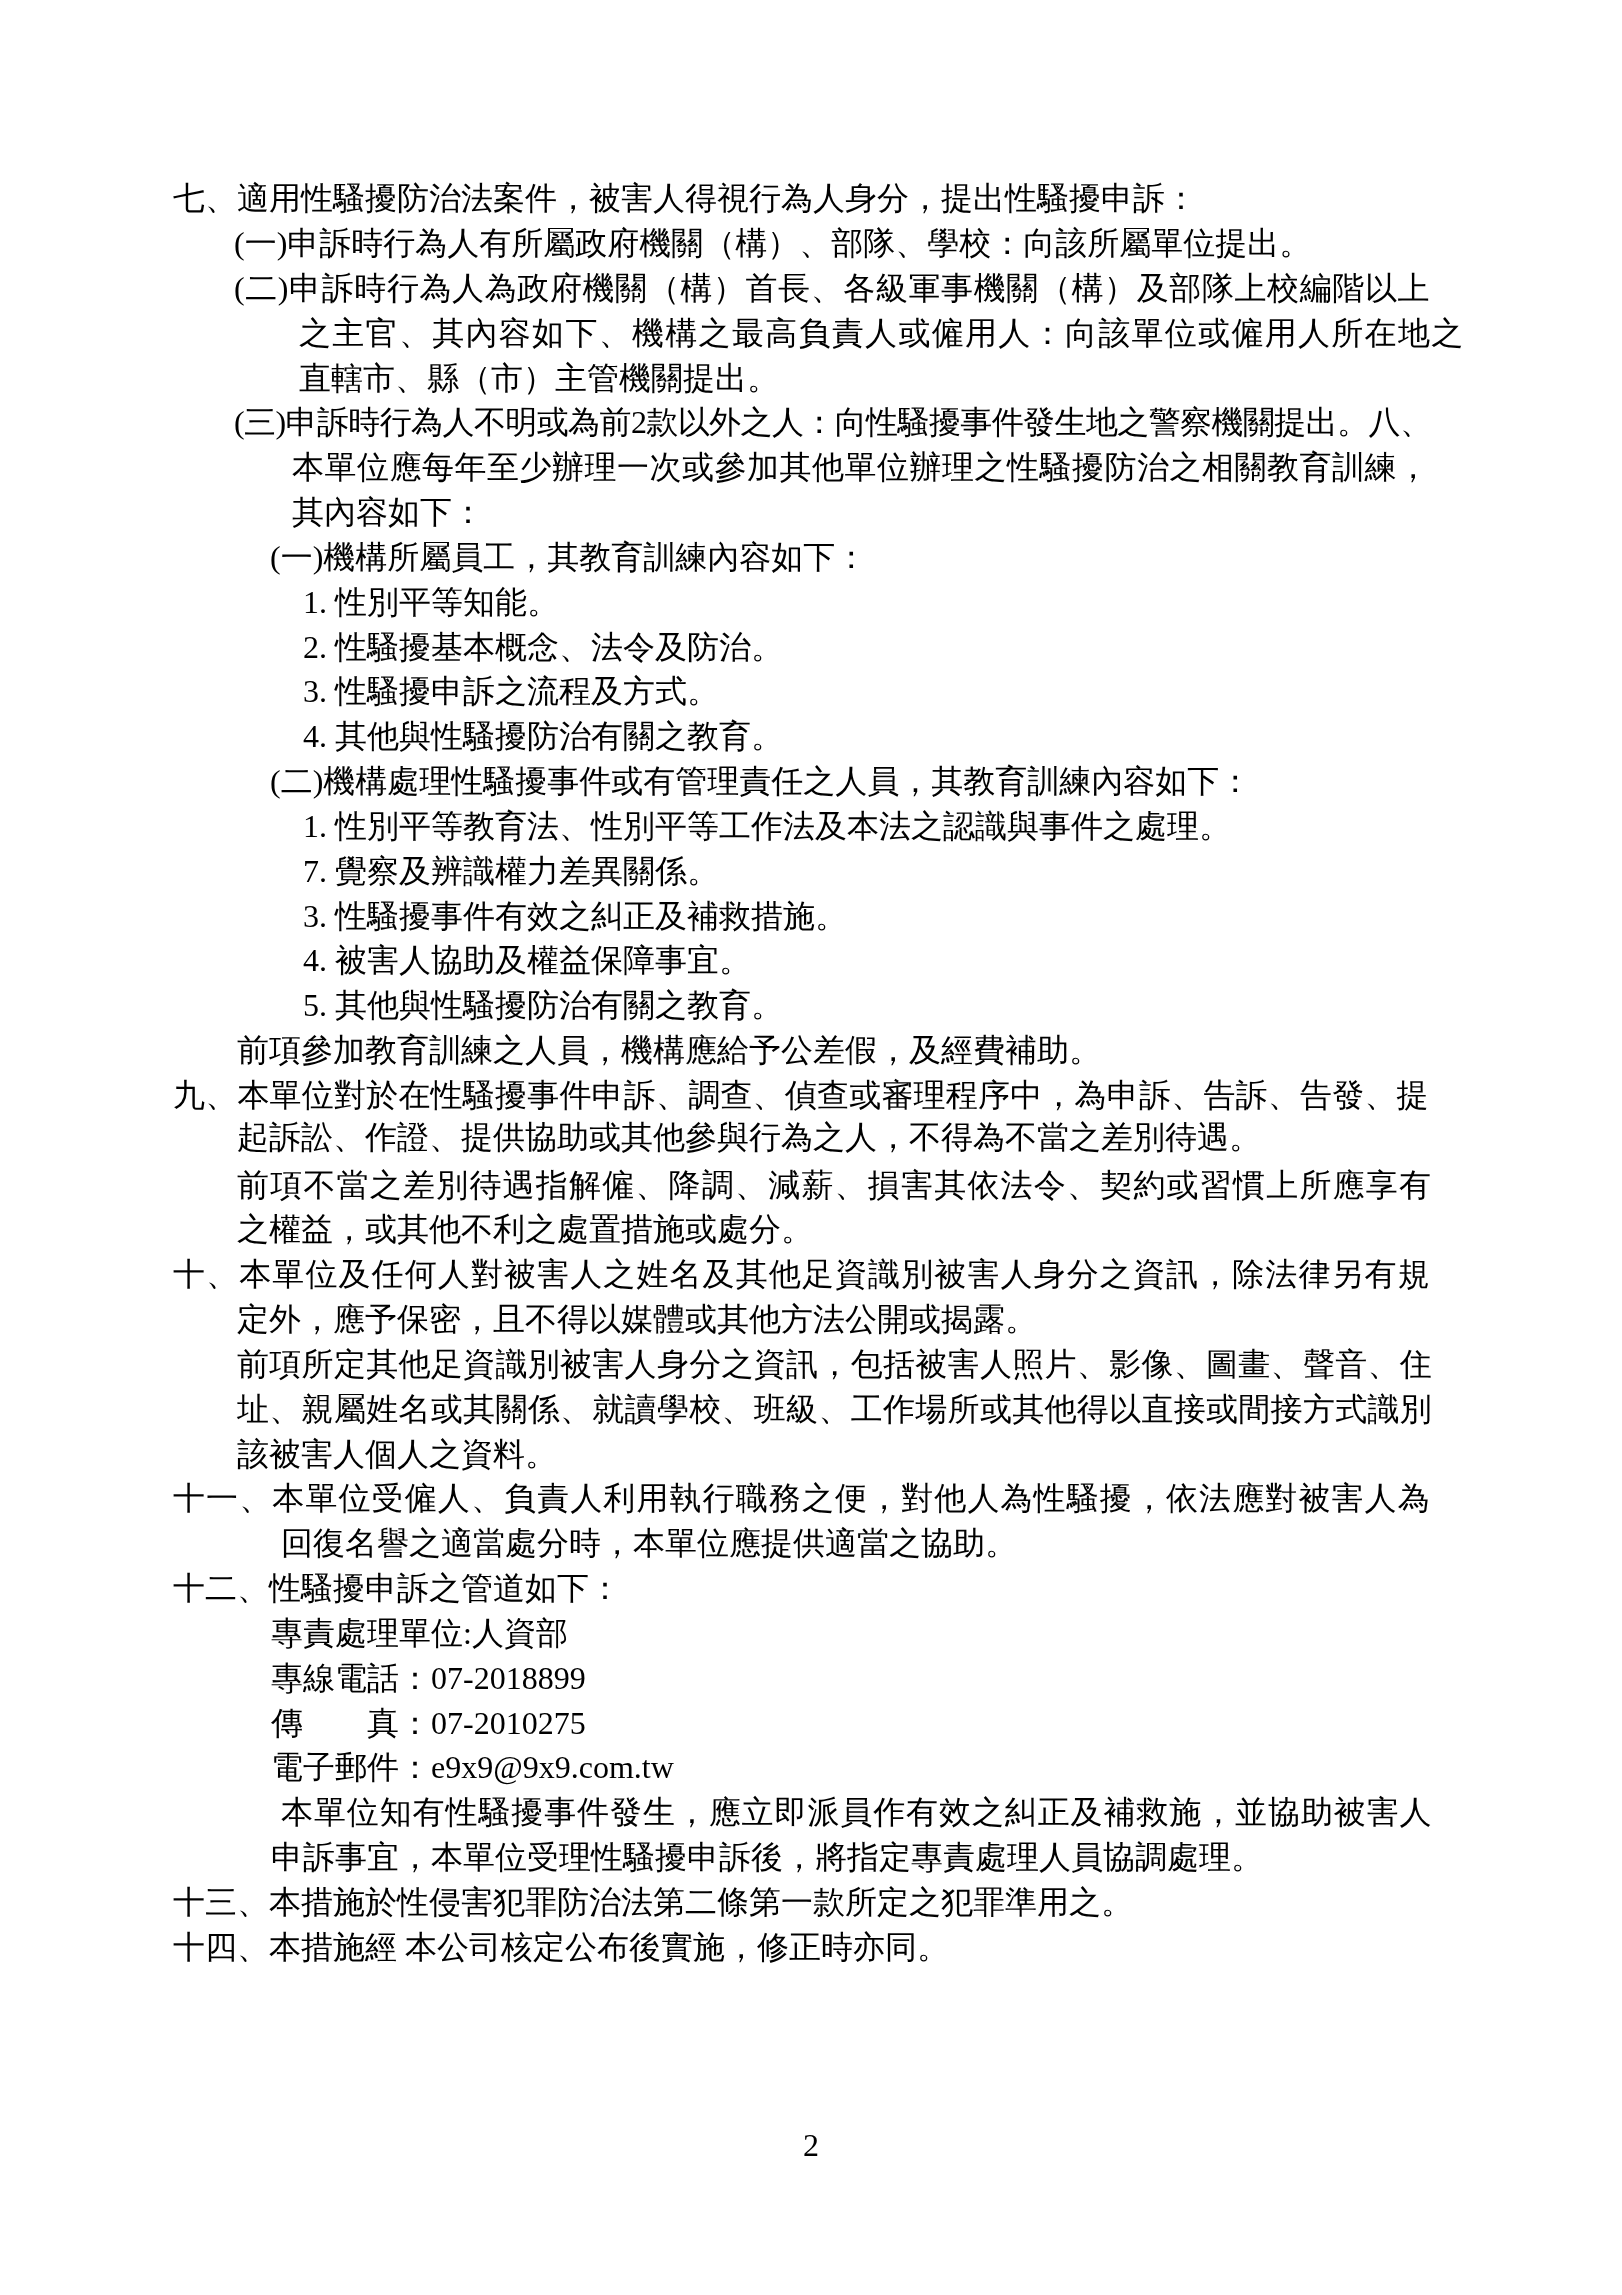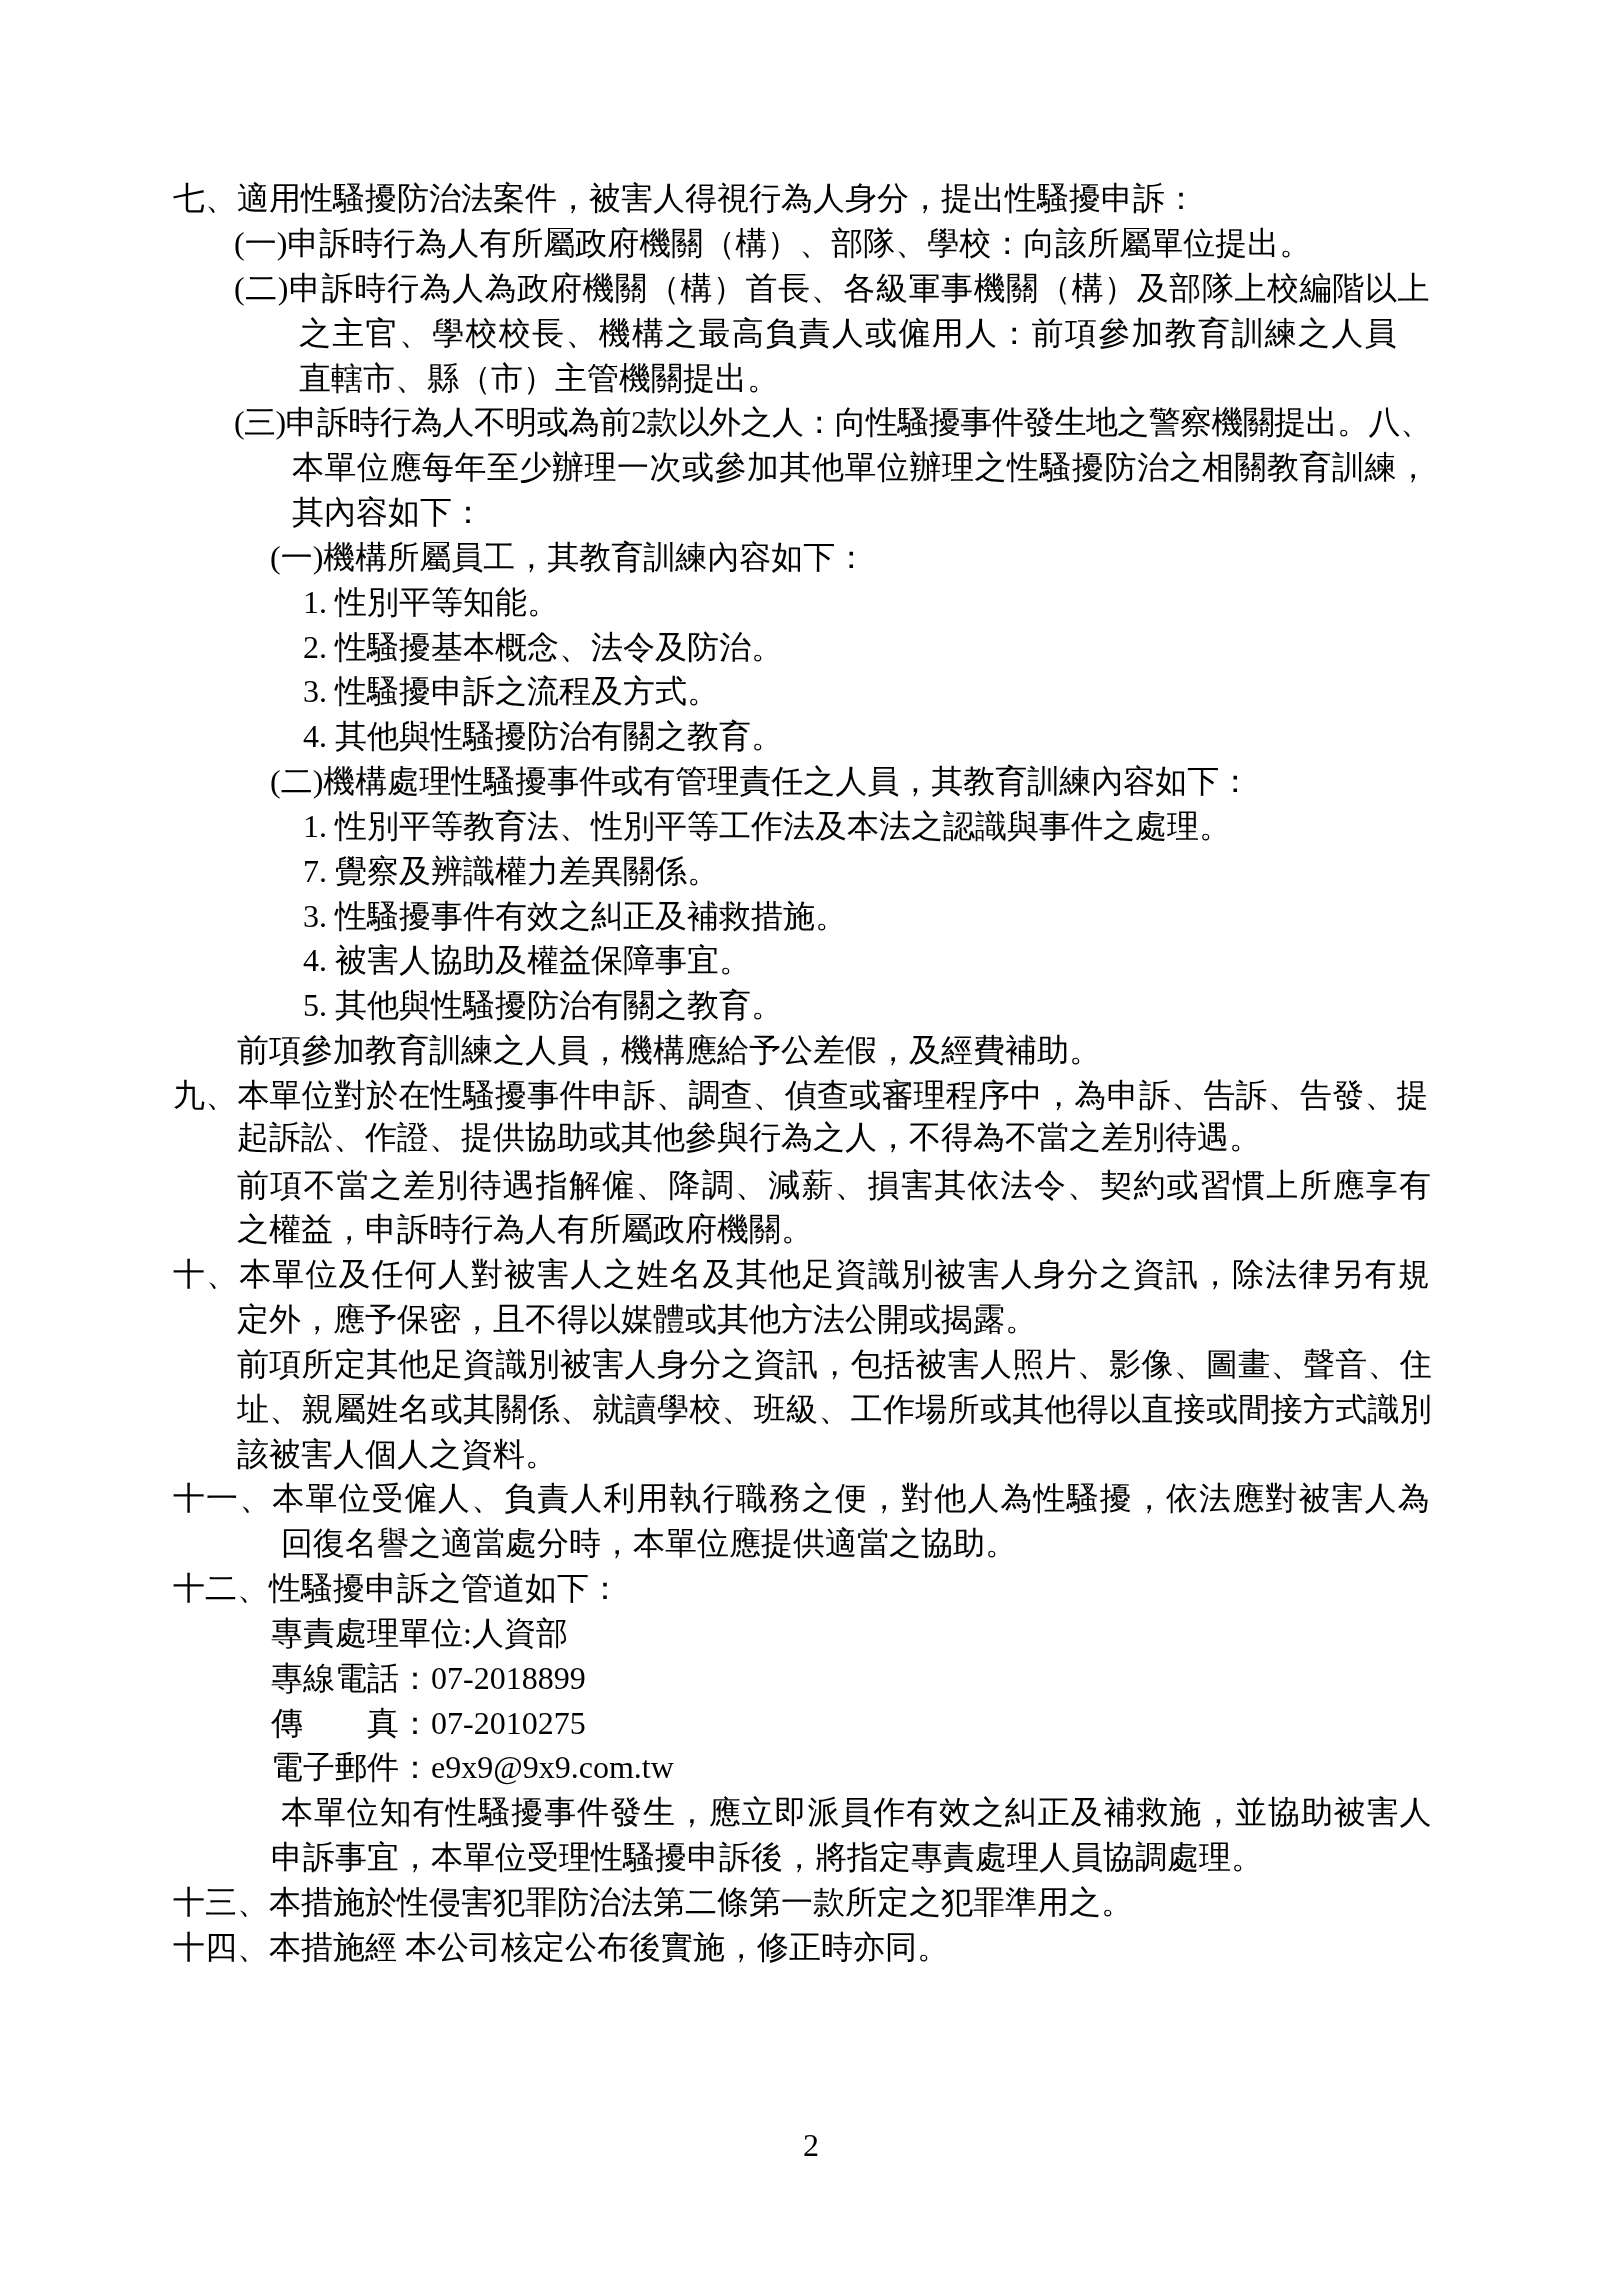--- a/index.html
+++ b/index.html
@@ -52,41 +52,41 @@
 </style>
 </head>
 <body>
 
 <div class="page">
 
   <div id="body-lines">
       <div class="line" style="left: 173px; top: 176px;"><span>七、適用性騷擾防治法案件，被害人得視行為人身分，提出性騷擾申訴：</span></div>
       <div class="line" style="left: 234px; top: 221px;"><span>(一)申訴時行為人有所屬政府機關（構）、部隊、學校：向該所屬單位提出。</span></div>
       <div class="line" style="left: 234px; top: 266px;"><span style="letter-spacing: 0.6px;">(二)申訴時行為人為政府機關（構）首長、各級軍事機關（構）及部隊上校編階以上</span></div>
-      <div class="line" style="left: 299px; top: 311px;"><span style="letter-spacing: 1.3px;">之主官、學校校長、機構之最高負責人或僱用人：前項參加教育訓練之人員</span></div>
+      <div class="line" style="left: 299px; top: 311px;"><span style="letter-spacing: 1.3px;">之主官、其內容如下、機構之最高負責人或僱用人：向該單位或僱用人所在地之</span></div>
       <div class="line" style="left: 299px; top: 356px;"><span>直轄市、縣（市）主管機關提出。</span></div>
       <div class="line" style="left: 234px; top: 400px;"><span style="letter-spacing: -0.6px;">(三)申訴時行為人不明或為前2款以外之人：向性騷擾事件發生地之警察機關提出。八、</span></div>
       <div class="line" style="left: 292px; top: 445px;"><span style="letter-spacing: 0.5px; font-family: Liberation Mono, monospace;">本單位應每年至少辦理一次或參加其他單位辦理之性騷擾防治之相關教育訓練，</span></div>
       <div class="line" style="left: 292px; top: 490px;"><span>其內容如下：</span></div>
       <div class="line" style="left: 270px; top: 535px;"><span>(一)機構所屬員工，其教育訓練內容如下：</span></div>
       <div class="line" style="left: 303px; top: 580px;"><span>1. 性別平等知能。</span></div>
       <div class="line" style="left: 303px; top: 625px;"><span>2. 性騷擾基本概念、法令及防治。</span></div>
       <div class="line" style="left: 303px; top: 669px;"><span>3. 性騷擾申訴之流程及方式。</span></div>
       <div class="line" style="left: 303px; top: 714px;"><span>4. 其他與性騷擾防治有關之教育。</span></div>
       <div class="line" style="left: 270px; top: 759px;"><span>(二)機構處理性騷擾事件或有管理責任之人員，其教育訓練內容如下：</span></div>
       <div class="line" style="left: 303px; top: 804px;"><span>1. 性別平等教育法、性別平等工作法及本法之認識與事件之處理。</span></div>
       <div class="line" style="left: 303px; top: 849px;"><span>7. 覺察及辨識權力差異關係。</span></div>
       <div class="line" style="left: 303px; top: 894px;"><span>3. 性騷擾事件有效之糾正及補救措施。</span></div>
       <div class="line" style="left: 303px; top: 938px;"><span>4. 被害人協助及權益保障事宜。</span></div>
       <div class="line" style="left: 303px; top: 983px;"><span>5. 其他與性騷擾防治有關之教育。</span></div>
       <div class="line" style="left: 237px; top: 1028px;"><span>前項參加教育訓練之人員，機構應給予公差假，及經費補助。</span></div>
       <div class="line" style="left: 173px; top: 1073px;"><span style="letter-spacing: 0.2px;">九、本單位對於在性騷擾事件申訴、調查、偵查或審理程序中，為申訴、告訴、告發、提</span></div>
       <div class="line" style="left: 237px; top: 1118px; font-family: Liberation Mono, monospace;"><span>起訴訟、作證、提供協助或其他參與行為之人，不得為不當之差別待遇。</span></div>
       <div class="line" style="left: 237px; top: 1163px;"><span style="letter-spacing: 1.2px;">前項不當之差別待遇指解僱、降調、減薪、損害其依法令、契約或習慣上所應享有</span></div>
-      <div class="line" style="left: 237px; top: 1207px;"><span>之權益，申訴時行為人有所屬政府機關。</span></div>
+      <div class="line" style="left: 237px; top: 1207px;"><span>之權益，或其他不利之處置措施或處分。</span></div>
       <div class="line" style="left: 173px; top: 1252px;"><span style="letter-spacing: 1.1px;">十、本單位及任何人對被害人之姓名及其他足資識別被害人身分之資訊，除法律另有規</span></div>
       <div class="line" style="left: 237px; top: 1297px;"><span>定外，應予保密，且不得以媒體或其他方法公開或揭露。</span></div>
       <div class="line" style="left: 237px; top: 1342px;"><span style="letter-spacing: 0.3px;">前項所定其他足資識別被害人身分之資訊，包括被害人照片、影像、圖畫、聲音、住</span></div>
       <div class="line" style="left: 237px; top: 1387px;"><span style="letter-spacing: 0.3px;">址、親屬姓名或其關係、就讀學校、班級、工作場所或其他得以直接或間接方式識別</span></div>
       <div class="line" style="left: 237px; top: 1432px;"><span>該被害人個人之資料。</span></div>
       <div class="line" style="left: 173px; top: 1476px;"><span style="letter-spacing: 1.1px;">十一、本單位受僱人、負責人利用執行職務之便，對他人為性騷擾，依法應對被害人為</span></div>
       <div class="line" style="left: 281px; top: 1521px;"><span>回復名譽之適當處分時，本單位應提供適當之協助。</span></div>
       <div class="line" style="left: 173px; top: 1566px;"><span>十二、性騷擾申訴之管道如下：</span></div>
       <div class="line" style="left: 271px; top: 1611px;"><span>專責處理單位:人資部</span></div>
       <div class="line" style="left: 271px; top: 1656px;"><span>專線電話：07-2018899</span></div>

